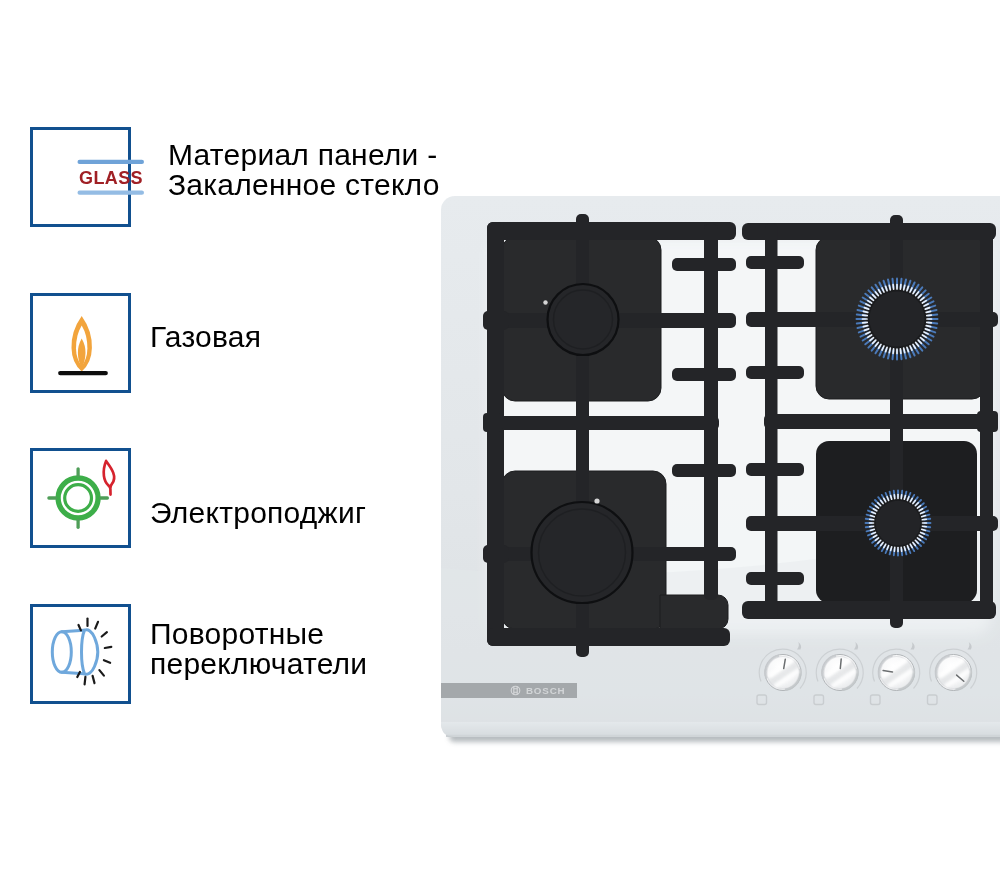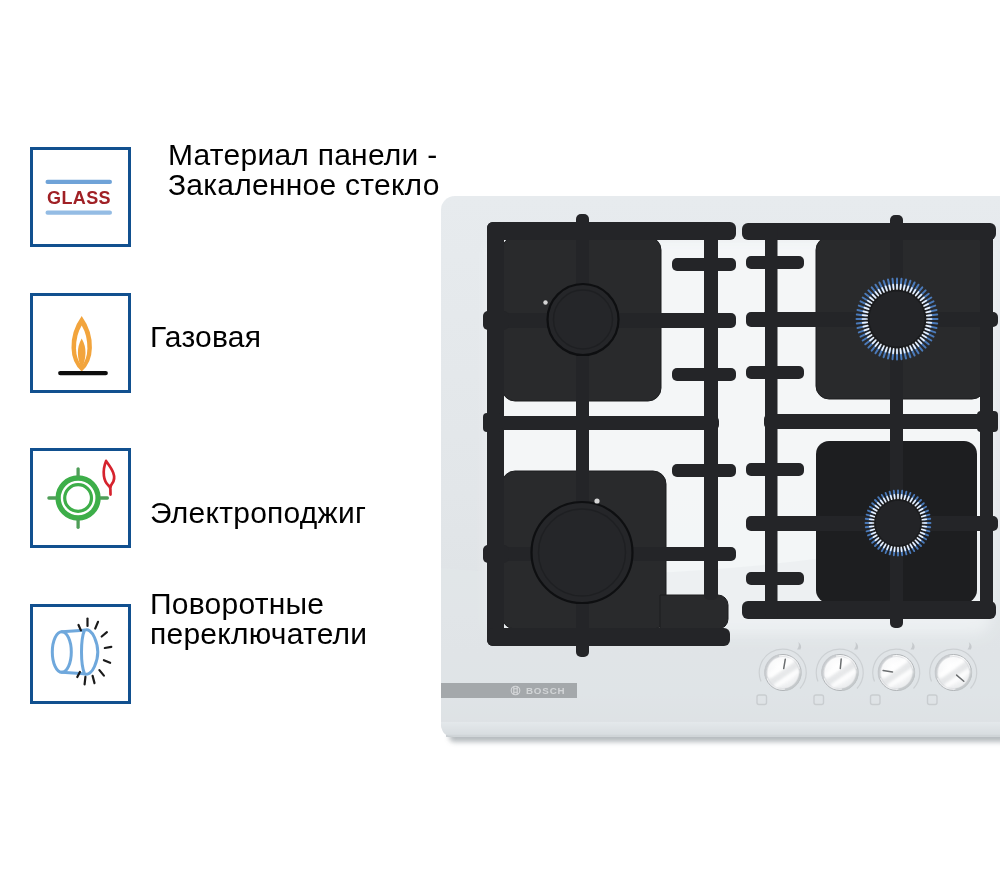--- a/index.html
+++ b/index.html
@@ -6,21 +6,21 @@
   body{width:1000px;height:870px;position:relative;overflow:hidden;
        font-family:"Liberation Sans", sans-serif;}
   .feat{position:absolute;left:30px;width:101px;height:100px;
         border:3.5px solid #11508f;background:#fff;box-sizing:border-box;}
   .lbl{position:absolute;left:150px;font-size:30px;line-height:30px;color:#000;
        letter-spacing:0.25px;}
 </style>
 </head>
 <body>
 
-<div class="feat" style="top:147px;" id="b1">
+<div class="feat" style="top:127px;padding-left:32px;" id="b1">
   <svg width="93" height="90" viewBox="0 0 93 90">
 
     <rect x="12.5" y="29.8" width="66.5" height="4.2" rx="2.1" fill="#6fa3d8"></rect>
 
     <text x="46" y="53.5" font-size="18" font-weight="bold" fill="#a02025" text-anchor="middle" letter-spacing="0.4">GLASS</text>
 
     <rect x="12.5" y="60.6" width="66.5" height="4.2" rx="2.1" fill="#94bce4"></rect>
   </svg>
 </div>
 
@@ -76,21 +76,21 @@
       <line x1="71.8" y1="41.0" x2="78.3" y2="39.9"></line>
       <line x1="70.9" y1="53.2" x2="77.1" y2="55.8"></line>
       <line x1="66.4" y1="63.1" x2="70.9" y2="68.6"></line>
       <line x1="59.6" y1="68.9" x2="61.5" y2="76.1"></line>
       <line x1="52.4" y1="69.8" x2="51.6" y2="77.3"></line>
       <line x1="46.9" y1="64.9" x2="44.3" y2="70.1"></line>
     </g>
   </svg>
 </div>
 
-<div class="lbl" style="top:589px;">Поворотные<br>переключатели</div>
+<div class="lbl" style="top:619px;">Поворотные<br>переключатели</div>
 
 <svg id="hob" width="1000" height="870" viewBox="0 0 1000 870" style="position:absolute;left:0;top:0">
   <defs>
     <linearGradient id="edge" x1="0" y1="0" x2="0" y2="1">
       <stop offset="0" stop-color="#e4e8eb"></stop>
       <stop offset="1" stop-color="#cdd2d6"></stop>
     </linearGradient>
     <linearGradient id="glass" x1="0" y1="0" x2="0" y2="1">
       <stop offset="0" stop-color="#e7ebee"></stop>
       <stop offset="0.55" stop-color="#e2e6e9"></stop>

